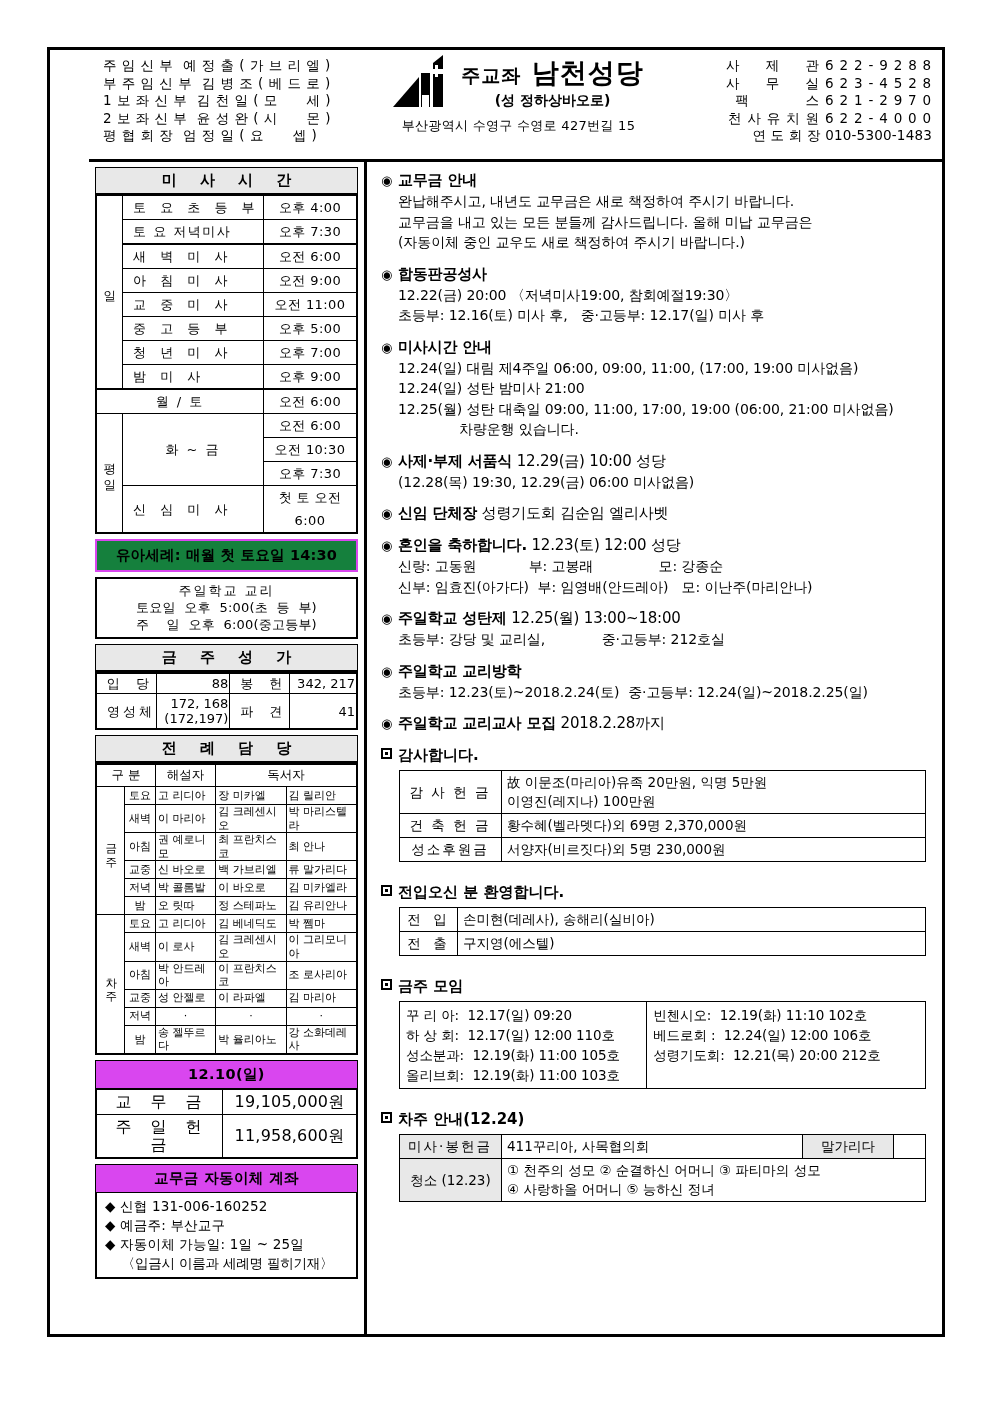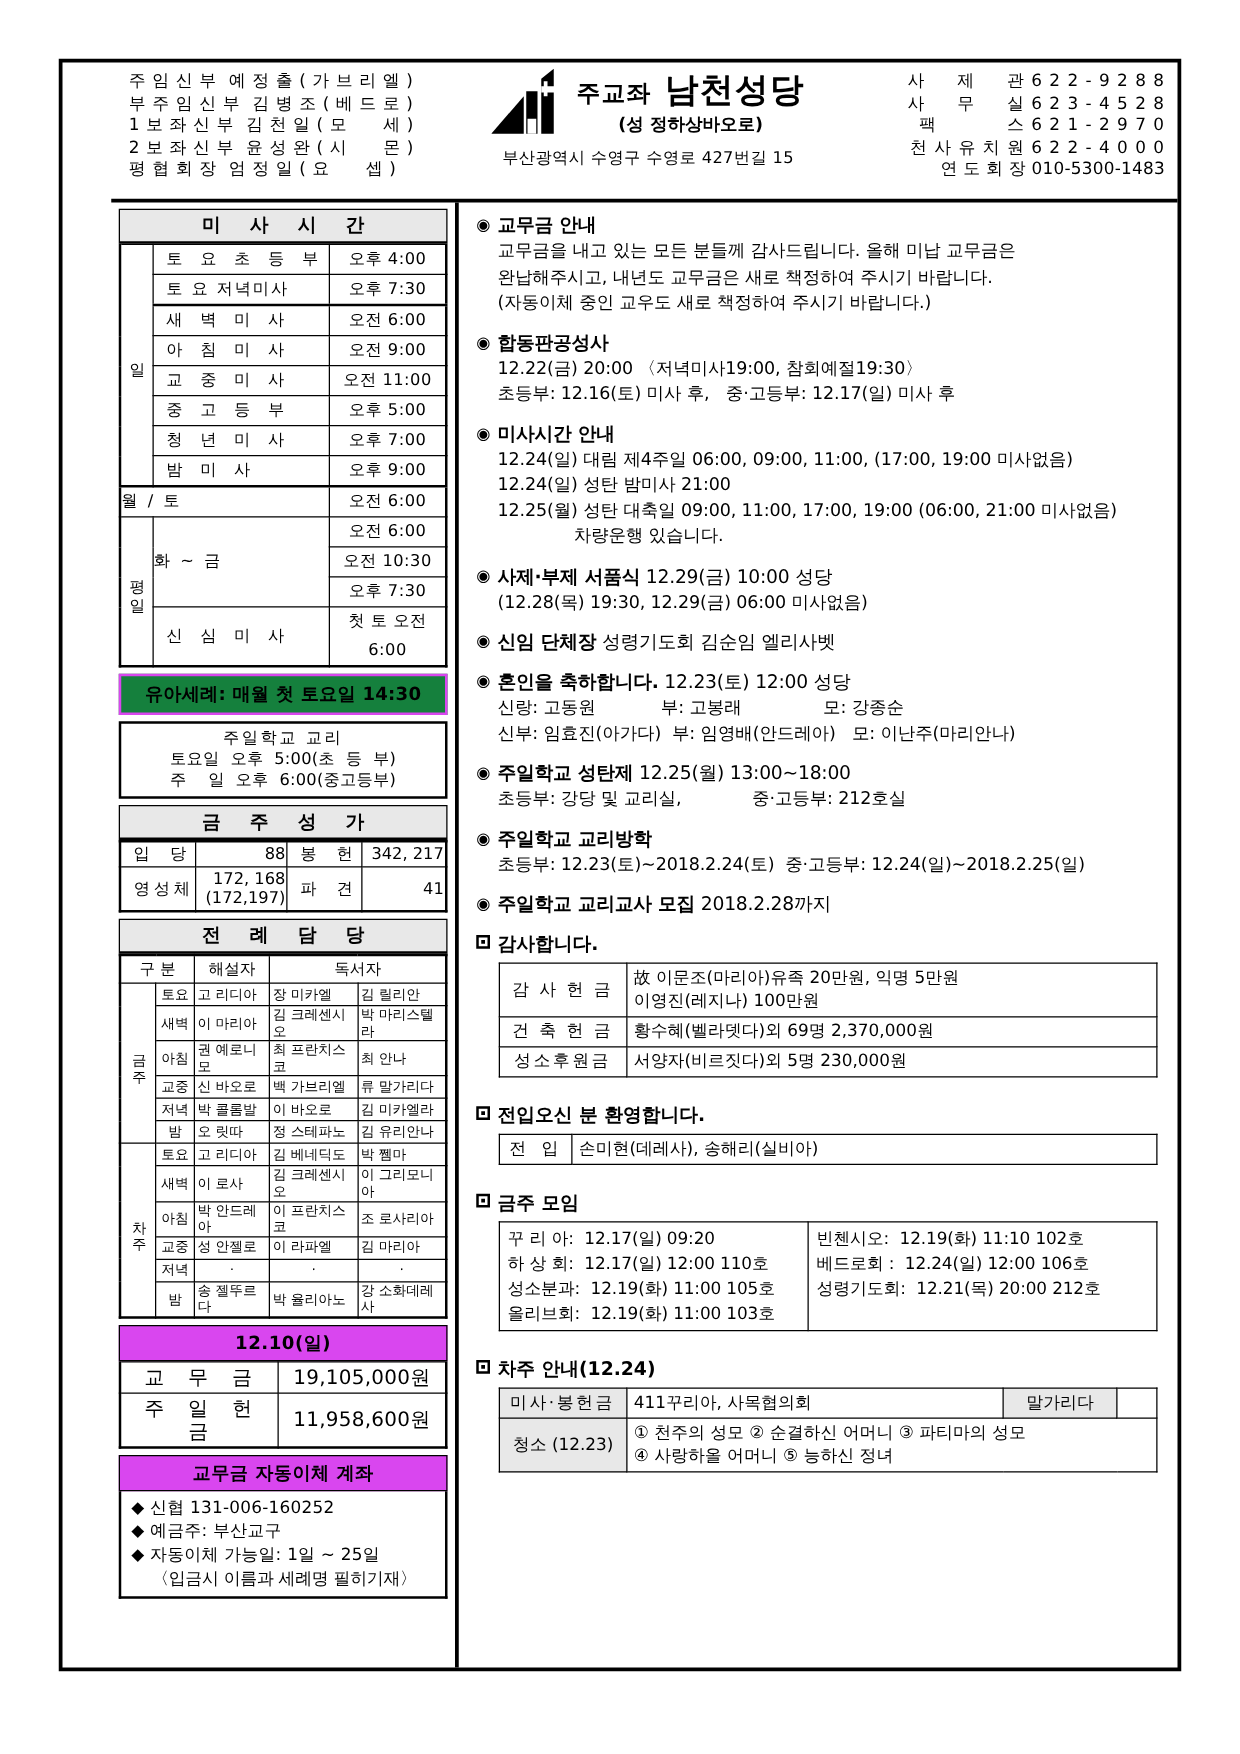--- a/index.html
+++ b/index.html
@@ -45,21 +45,21 @@
   }
   .spacer{height:5px;}
   
   .mass{border:2px solid #000;border-top:none;}
   .mass td{border:1px solid #000;font-size:13px;height:23px;line-height:23px;padding:0;}
   .mass .daycol{width:22px;text-align:center;font-size:12.5px;}
   .mass .vert{writing-mode:vertical-rl;display:inline-block;line-height:1;letter-spacing:3px;}
   .mass .nm{padding-left:10px;letter-spacing:5px;white-space:nowrap;}
   .mass .nm.tight{letter-spacing:1.5px;}
   .mass .tm{width:92px;text-align:center;letter-spacing:.4px;}
-  .mass .ctr{text-align:left;letter-spacing:2px;}
+  .mass .ctr{text-align:center;letter-spacing:2px;}
   .thick-top td{border-top:2px solid #000;}
   
   .bap{
     background:#15803d;border:2px solid #d946ef;text-align:center;font-weight:bold;
     font-size:14.5px;padding:5px 0;letter-spacing:.2px;
   }
   
   .ss{border:2px solid #000;padding:3px 0 4px 0;text-align:center;}
   .ss .t{font-size:13px;letter-spacing:2px;line-height:18px;}
   .ss .l{font-size:13px;line-height:16.5px;letter-spacing:.2px;white-space:pre;}
@@ -360,22 +360,22 @@
       </div>
 
     </div>
 
     <div class="colR">
 
       <div class="item">
         <div class="bullet">◉</div>
         <div class="ic">
           <div class="ttl">교무금 안내</div>
+          <div class="ln">완납해주시고, 내년도 교무금은 새로 책정하여 주시기 바랍니다.</div>
           <div class="ln">교무금을 내고 있는 모든 분들께 감사드립니다. 올해 미납 교무금은</div>
-          <div class="ln">완납해주시고, 내년도 교무금은 새로 책정하여 주시기 바랍니다.</div>
           <div class="ln">(자동이체 중인 교우도 새로 책정하여 주시기 바랍니다.)</div>
         </div>
       </div>
 
       <div class="item">
         <div class="bullet">◉</div>
         <div class="ic">
           <div class="ttl">합동판공성사</div>
           <div class="ln">12.22(금) 20:00 〈저녁미사19:00, 참회예절19:30〉</div>
           <div class="ln">초등부: 12.16(토) 미사 후,   중·고등부: 12.17(일) 미사 후</div>
@@ -465,20 +465,24 @@
 
       <div style="height:13px"></div>
 
       <div class="sqitem">
         <div class="sqttl"><span class="sq"></span><span>전입오신 분 환영합니다.</span></div>
         <table class="rtbl">
           <tbody>
                 <tr>
             <td class="k2">전 입</td>
             <td>손미현(데레사),  송해리(실비아)</td>
+          </tr>
+          <tr>
+            <td class="k2">전 출</td>
+            <td>구지영(에스텔)</td>
           </tr>
         </tbody>
             </table>
       </div>
 
       <div style="height:13px"></div>
 
       <div class="sqitem">
         <div class="sqttl"><span class="sq"></span><span>금주 모임</span></div>
         <table class="mt">

